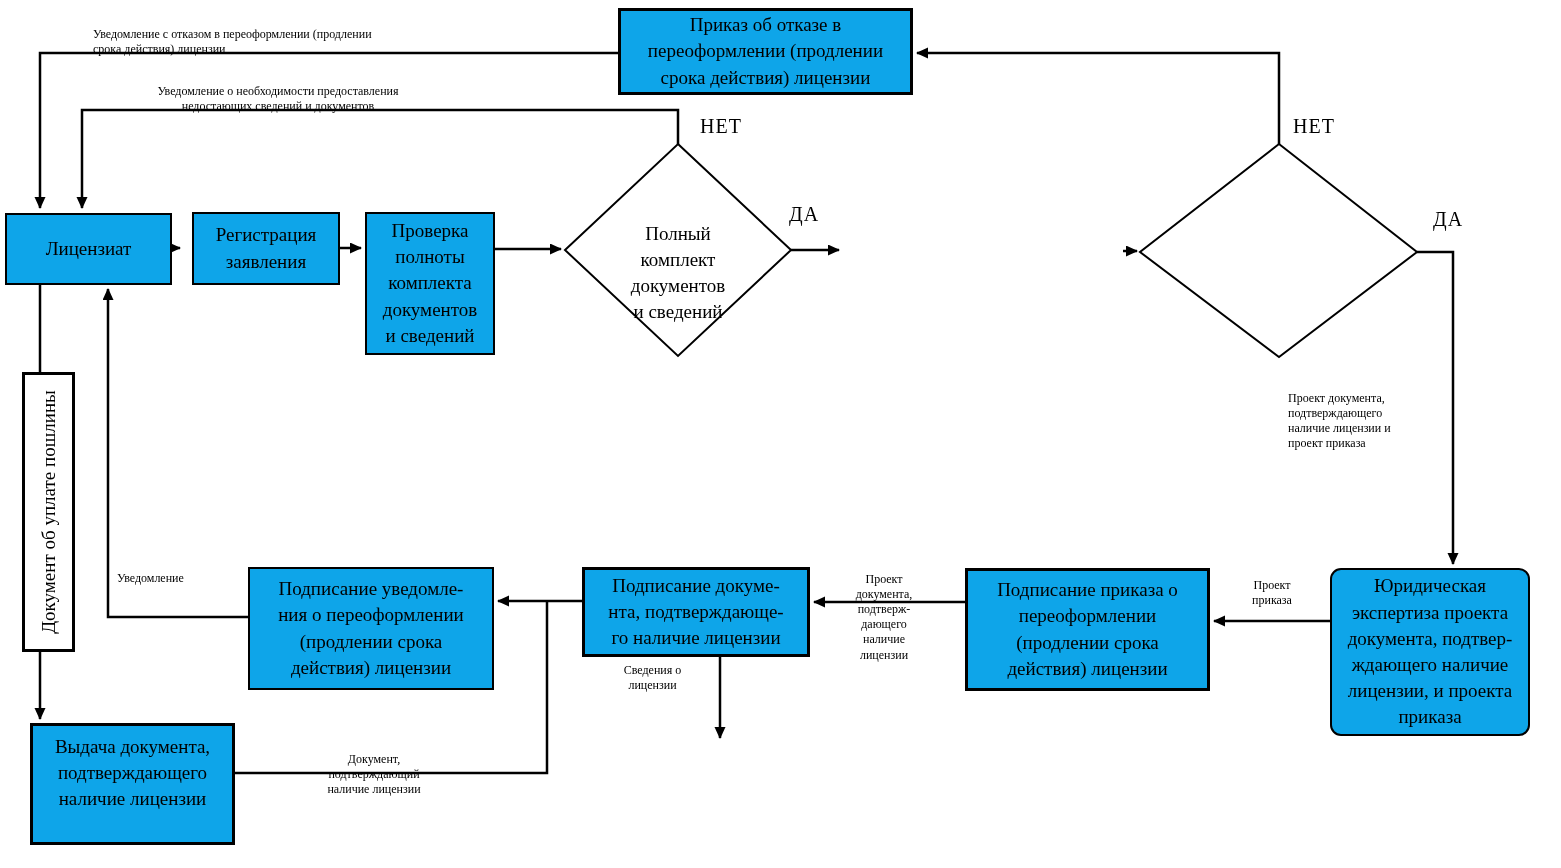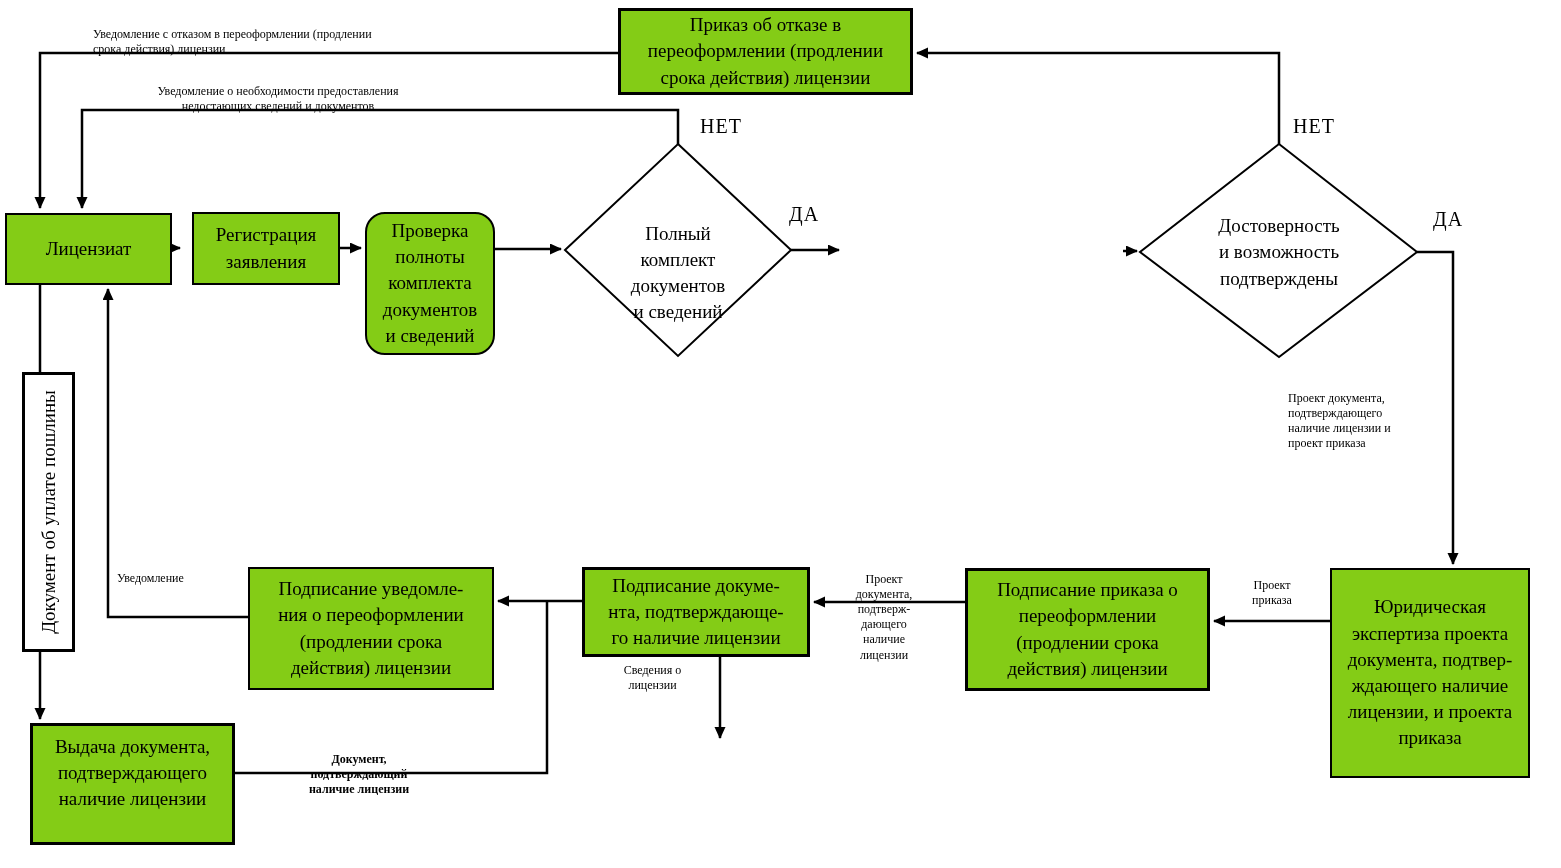--- a/index.html
+++ b/index.html
@@ -3,21 +3,21 @@
 <meta charset="utf-8">
 <style>
   html,body{margin:0;padding:0;background:#fff;}
   #stage{
     position:relative;width:1561px;height:868px;background:#ffffff;
     font-family:"Liberation Serif","DejaVu Serif",serif;color:#000;
     overflow:hidden;
   }
   #wires{position:absolute;left:0;top:0;z-index:1;}
   .box{
-    position:absolute;z-index:2;background:#84cc16;border:3px solid #000;
+    position:absolute;z-index:2;background:#0ea5e9;border:3px solid #000;
     box-sizing:border-box;display:flex;align-items:center;justify-content:center;
     text-align:center;font-size:19px;line-height:1.38;white-space:pre-line;
   }
   .box.thin{border-width:2px;}
   .dtext{
     position:absolute;z-index:2;display:flex;align-items:center;justify-content:center;
     text-align:center;font-size:19px;line-height:1.38;white-space:pre-line;
   }
   .lbl{
     position:absolute;z-index:2;font-size:12px;line-height:1.26;white-space:pre-line;
@@ -76,29 +76,29 @@
       <polyline points="720,657 720,738" marker-end="url(#arr)"></polyline>
     </g>
 
     <polygon points="678,144 791,250 678,356 565,250" fill="#fff" stroke="#000" stroke-width="2"></polygon>
     <polygon points="1279,144 1417,252 1279,357 1140,252" fill="#fff" stroke="#000" stroke-width="2"></polygon>
   </svg>
 
   <div class="box thin" style="left:5px;top:213px;width:167px;height:72px;">Лицензиат</div>
   <div class="box thin" style="left:184px;top:212px;width:148px;height:73px;margin-left:8px;">Регистрация
 заявления</div>
-  <div class="box thin" style="left:365px;top:212px;width:130px;height:143px;border-radius:20px;">Проверка
+  <div class="box thin" style="left:365px;top:212px;width:130px;height:143px;">Проверка
 полноты
 комплекта
 документов
 и сведений</div>
   <div class="box" style="left:618px;top:8px;width:295px;height:87px;">Приказ об отказе в
 переоформлении (продлении
 срока действия) лицензии</div>
-  <div class="box thin" style="left:1330px;top:568px;width:200px;height:210px;">Юридическая
+  <div class="box thin" style="left:1330px;top:568px;width:200px;height:168px;border-radius:11px;">Юридическая
 экспертиза проекта
 документа, подтвер-
 ждающего наличие
 лицензии, и проекта
 приказа</div>
   <div class="box" style="left:965px;top:568px;width:245px;height:123px;">Подписание приказа о
 переоформлении
 (продлении срока
 действия)  лицензии</div>
   <div class="box" style="left:582px;top:567px;width:228px;height:90px;">Подписание докуме-
@@ -113,23 +113,20 @@
 наличие лицензии</div>
 
   <div class="vbox" style="left:22px;top:372px;width:53px;height:280px;">
     <div class="inner">Документ об уплате пошлины</div>
   </div>
 
   <div class="dtext" style="left:598px;top:196px;width:160px;height:108px;margin-top:23px;">Полный
 комплект
 документов
 и сведений</div>
-  <div class="dtext" style="left:1189px;top:205px;width:180px;height:95px;">Достоверность
-и возможность
-подтверждены</div>
 
   <div class="lbl" style="left:93px;top:27px;width:500px;">Уведомление с отказом в переоформлении (продлении
 срока действия) лицензии</div>
   <div class="lbl center" style="left:113px;top:84px;width:330px;">Уведомление о необходимости предоставления
 недостающих сведений и документов</div>
   <div class="branch" style="left:700px;top:115px;">НЕТ</div>
   <div class="branch" style="left:789px;top:203px;">ДА</div>
   <div class="branch" style="left:1293px;top:115px;">НЕТ</div>
   <div class="branch" style="left:1433px;top:208px;">ДА</div>
   <div class="lbl" style="left:1288px;top:391px;width:175px;">Проект документа,
@@ -140,17 +137,17 @@
 приказа</div>
   <div class="lbl center" style="left:828px;top:572px;width:112px;">Проект
 документа,
 подтверж-
 дающего
 наличие
 лицензии</div>
   <div class="lbl center" style="left:595px;top:663px;width:115px;">Сведения о
 лицензии</div>
   <div class="lbl" style="left:117px;top:571px;width:120px;">Уведомление</div>
-  <div class="lbl center" style="left:283px;top:752px;width:152px;font-weight:bold;">Документ,
+  <div class="lbl center" style="left:298px;top:752px;width:152px;">Документ,
 подтверждающий
 наличие лицензии</div>
 
 </div>
 
 </body></html>

